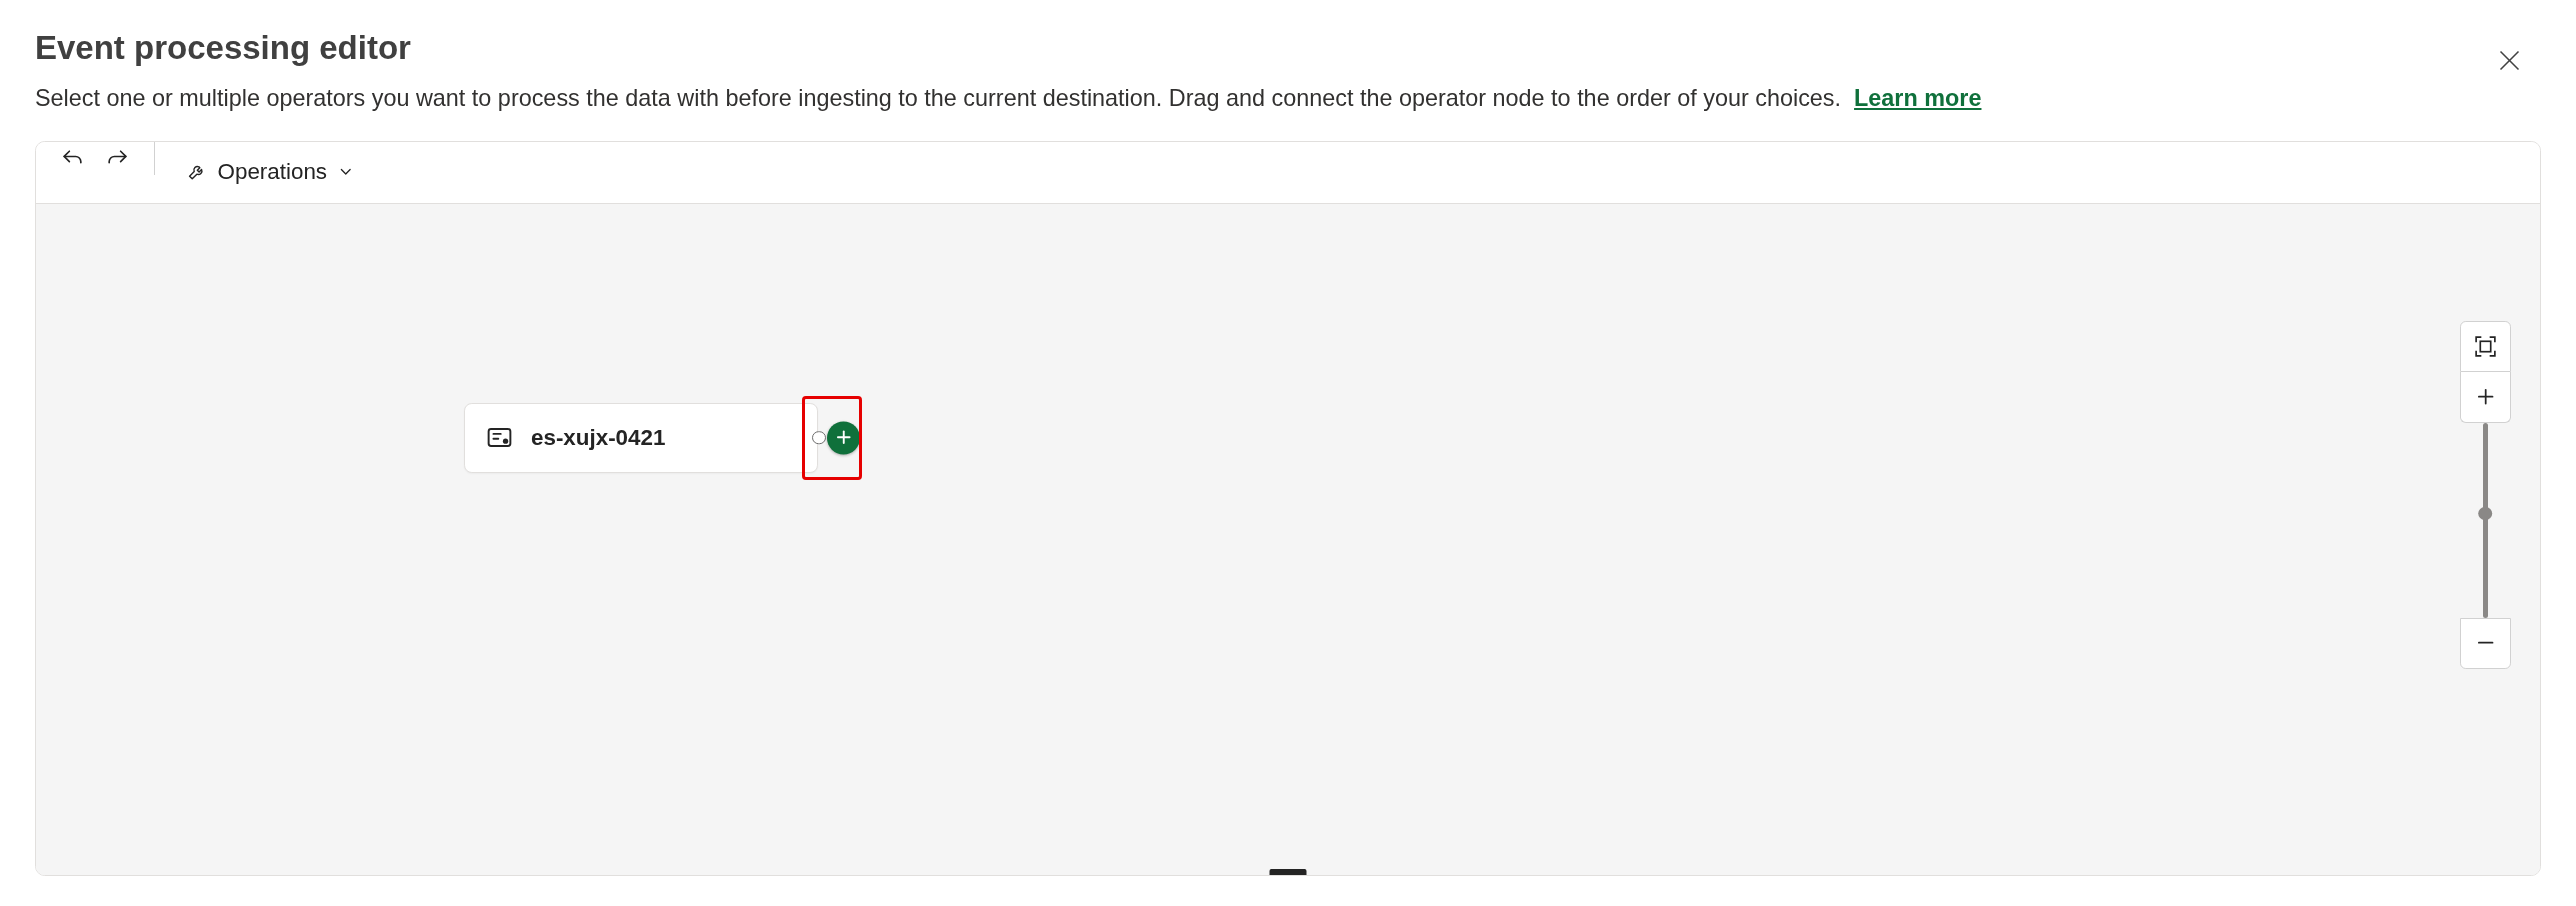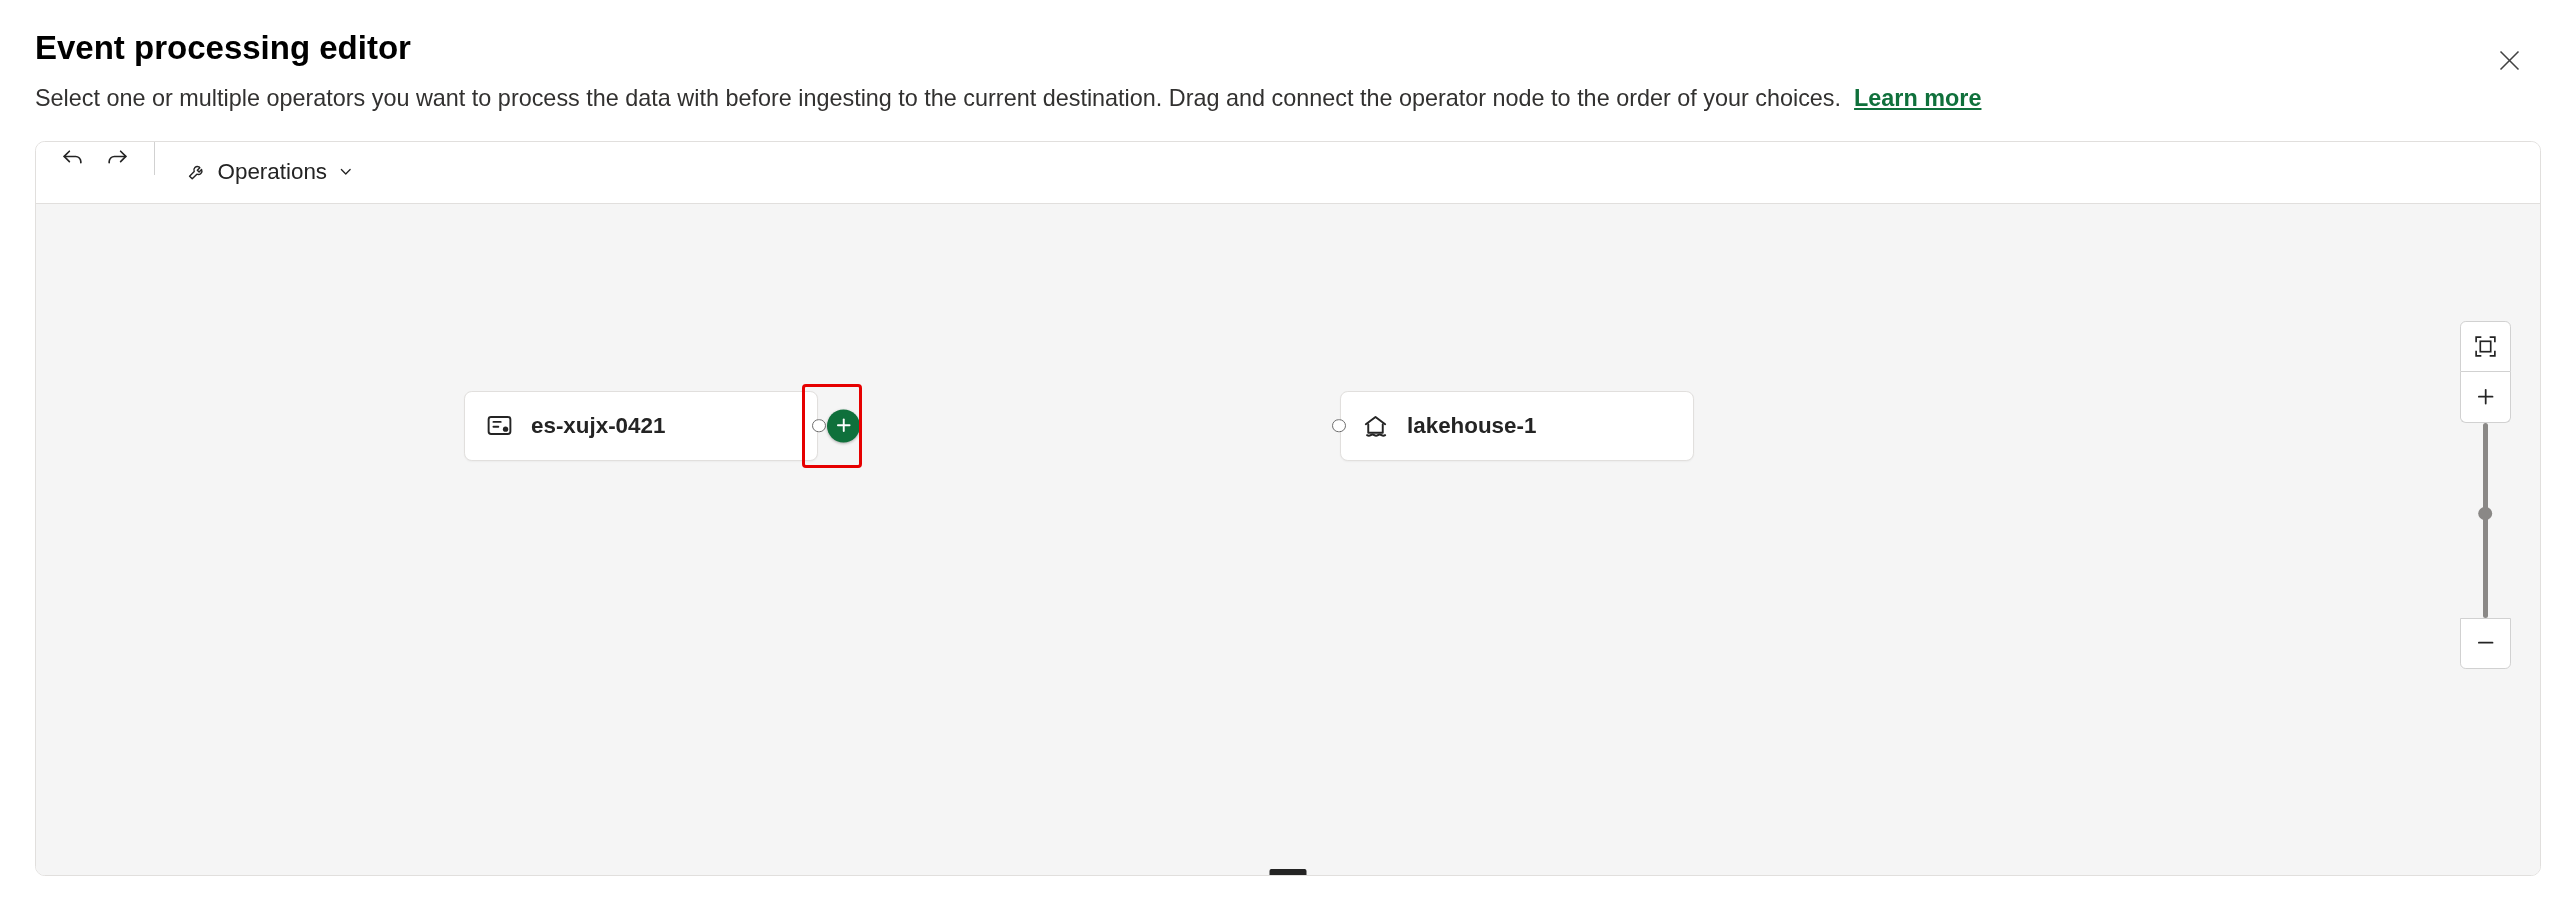--- a/index.html
+++ b/index.html
@@ -11,21 +11,21 @@
     height: 906px;
     overflow: hidden;
   }
   .header {
     padding: 29px 35px 19.5px 35px;
     position: relative;
   }
   .page-title {
     font-size: 33px;
     font-weight: 600;
-    color: #000000;
+    color: #404040;
     margin-bottom: 17.5px;
   }
   .page-subtitle {
     font-size: 23.4px;
     color: #323130;
     font-weight: 400;
   }
   .learn-more {
     color: #0f703b;
     text-decoration: underline;
@@ -102,21 +102,21 @@
     border-radius: 7.8px;
     display: flex;
     align-items: center;
     gap: 17.5px;
     padding: 0 19.5px;
     box-shadow: 0 1px 1.9px rgba(0,0,0,0.04);
     font-size: 22.4px;
     font-weight: 600;
     color: #242424;
   }
-  .node-a { left: 428px; top: 187px; }
+  .node-a { left: 428px; top: 199px; }
   .node-b { left: 1304px; top: 187px; }
   .node-icon {
     width: 29px;
     height: 29px;
     display: flex;
     align-items: center;
     justify-content: center;
     flex-shrink: 0;
   }
   .port {
@@ -262,31 +262,20 @@
       <span class="port port-out"></span>
       <span class="add-circle">
         <svg width="17.5" height="17.5" viewBox="0 0 24 24" fill="none" stroke="#ffffff" stroke-width="2.6" stroke-linecap="round">
           <line x1="12" y1="4" x2="12" y2="20"></line>
             <line x1="4" y1="12" x2="20" y2="12"></line>
         </svg>
       </span>
       <div class="highlight-box" style="left:337px; top:-7.8px; width:60px; height:84px;"></div>
     </div>
 
-    <div class="node node-b">
-      <span class="port port-in"></span>
-      <span class="node-icon">
-        <svg width="29" height="29" viewBox="0 0 24 24" fill="none" stroke="#242424" stroke-width="1.6" stroke-linecap="round" stroke-linejoin="round">
-          <path d="M4 11 L12 5 L20 11"></path>
-          <path d="M6 11 V18 H18 V11"></path>
-          <path d="M5 20c1 .7 2 .7 3 0s2-.7 3 0 2 .7 3 0 2-.7 3 0 2 .7 3 0"></path>
-        </svg>
-      </span>
-      <span>lakehouse-1</span>
-    </div>
 
     <div class="zoom-controls">
       <button class="zoom-btn" style="border-radius:5.8px 5.8px 0 0;">
         <svg width="25" height="25" viewBox="0 0 24 24" fill="none" stroke="#242424" stroke-width="1.6">
           <rect x="7" y="7" width="10" height="10"></rect>
           <path d="M3 8V3h5M21 8V3h-5M3 16v5h5M21 16v5h-5"></path>
         </svg>
       </button>
       <button class="zoom-btn" style="border-radius:0 0 5.8px 5.8px;">
         <svg width="23.4" height="23.4" viewBox="0 0 24 24" fill="none" stroke="#242424" stroke-width="1.8" stroke-linecap="round">

